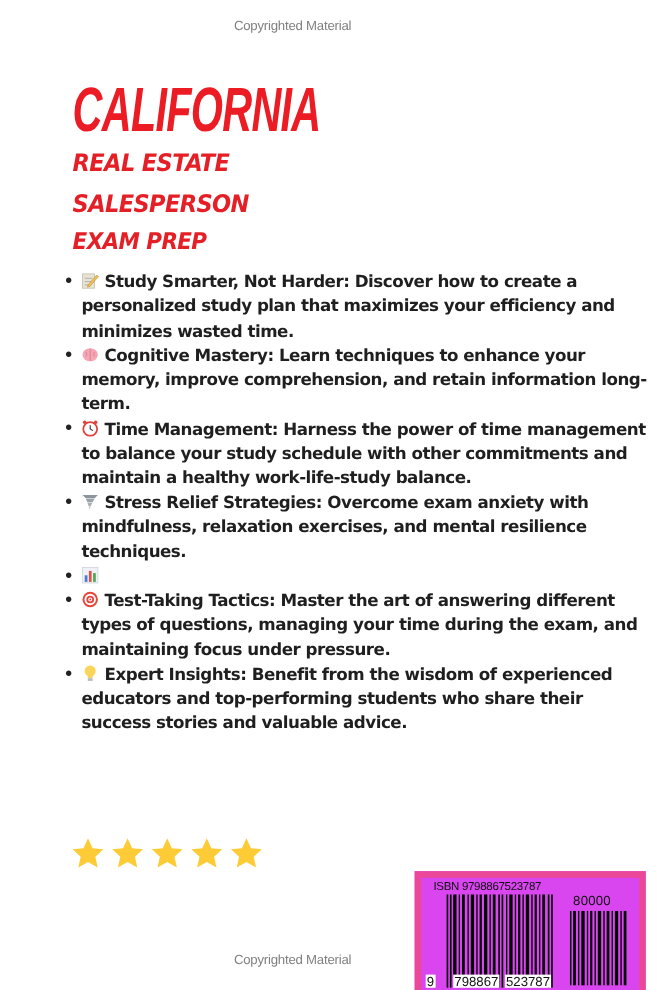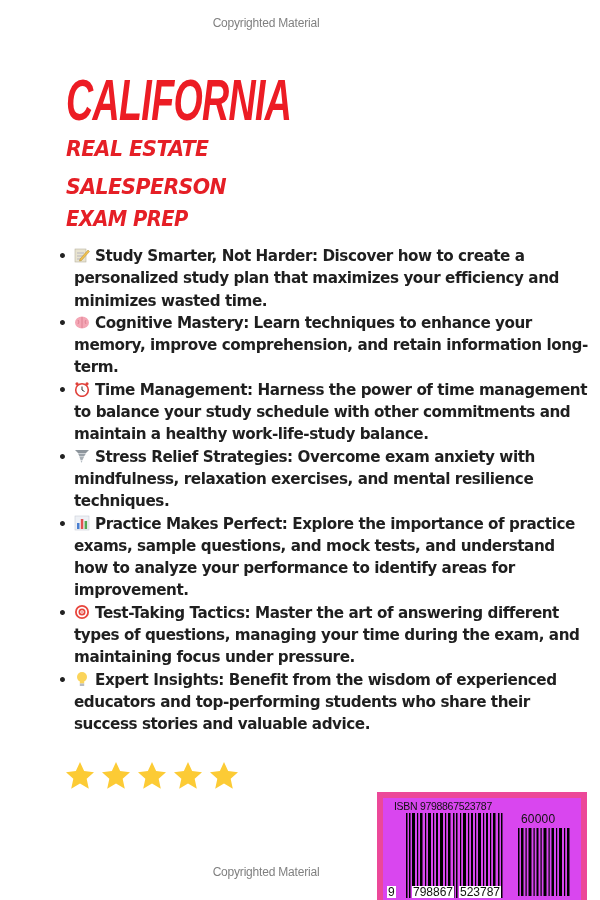--- a/index.html
+++ b/index.html
@@ -128,21 +128,21 @@
   </li>
   <li class="feature">
     <span class="bullet">•</span>
     <span class="emoji">
       <svg viewBox="0 0 16 16">
           <rect x="1" y="1" width="14" height="14" fill="#eef1f6" stroke="#c8ccd6" stroke-width="0.6"></rect>
           <rect x="3" y="8" width="2.5" height="6" fill="#4a7fd0"></rect>
           <rect x="6.8" y="4" width="2.5" height="10" fill="#e05050"></rect>
           <rect x="10.6" y="6" width="2.5" height="8" fill="#52a852"></rect>
         </svg>
-    </span><span>Practice Makes Perfect: Explore the importance of practice exams, sample questions, and mock tests, and understand how to analyze your performance to identify areas for improvement.</span>
+    </span>
   </li>
   <li class="feature">
     <span class="bullet">•</span>
     <span class="emoji">
       <svg viewBox="0 0 16 16">
           <circle cx="8" cy="8" r="7" fill="#e8453c"></circle>
           <circle cx="8" cy="8" r="5.2" fill="#fff"></circle>
           <circle cx="8" cy="8" r="3.5" fill="#e8453c"></circle>
           <circle cx="8" cy="8" r="1.8" fill="#fff"></circle>
           <circle cx="8" cy="8" r="0.8" fill="#e8453c"></circle>
@@ -184,21 +184,21 @@
     </span>
   <span class="star">
       <svg viewBox="0 0 24 24">
         <path d="M12 1.5 L15.1 8.3 L22.5 9.1 L17 14.1 L18.6 21.5 L12 17.7 L5.4 21.5 L7 14.1 L1.5 9.1 L8.9 8.3 Z" fill="#fccb35"></path>
       </svg>
     </span>
 </div>
 
 <div class="barcode-box">
   <span class="isbn-label">ISBN 9798867523787</span>
-  <span class="price-label">60000</span>
+  <span class="price-label">80000</span>
   <svg class="bars-main" width="110" height="85" viewBox="0 0 110 85">
     <g fill="#000">
       <rect x="4" y="0" width="1.5" height="85"></rect>
         <rect x="7" y="0" width="1.5" height="85"></rect>
       <rect x="10" y="0" width="3" height="75"></rect>
         <rect x="15" y="0" width="1.2" height="75"></rect>
       <rect x="18" y="0" width="2.5" height="75"></rect>
         <rect x="23" y="0" width="1.2" height="75"></rect>
       <rect x="26" y="0" width="3" height="75"></rect>
         <rect x="31" y="0" width="1.2" height="75"></rect>

